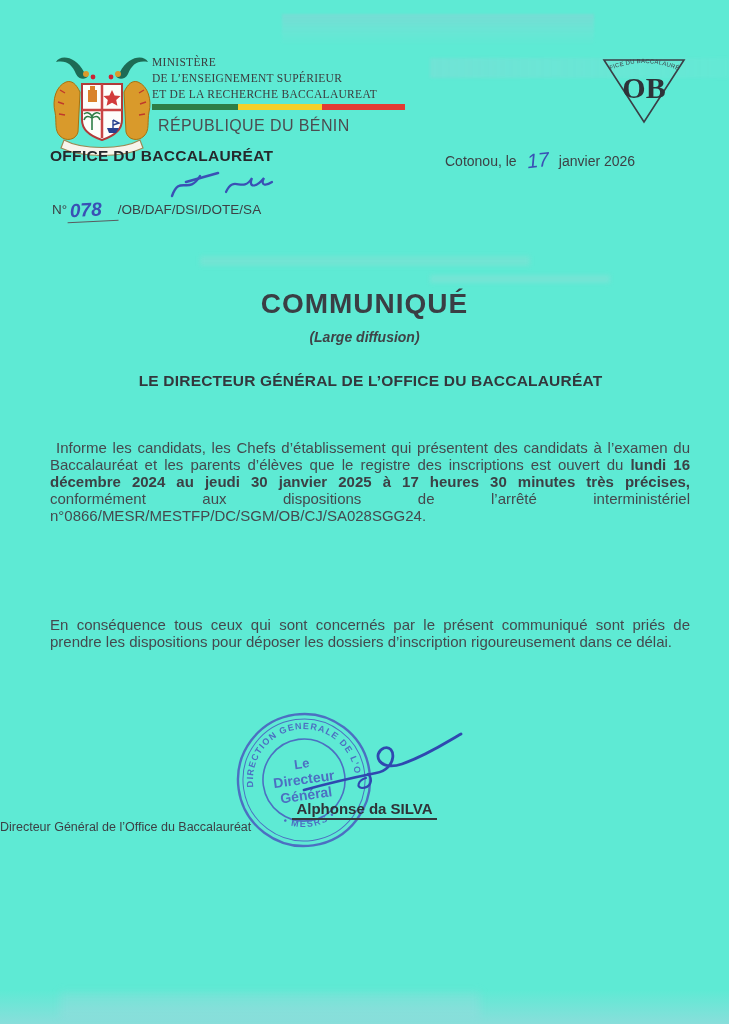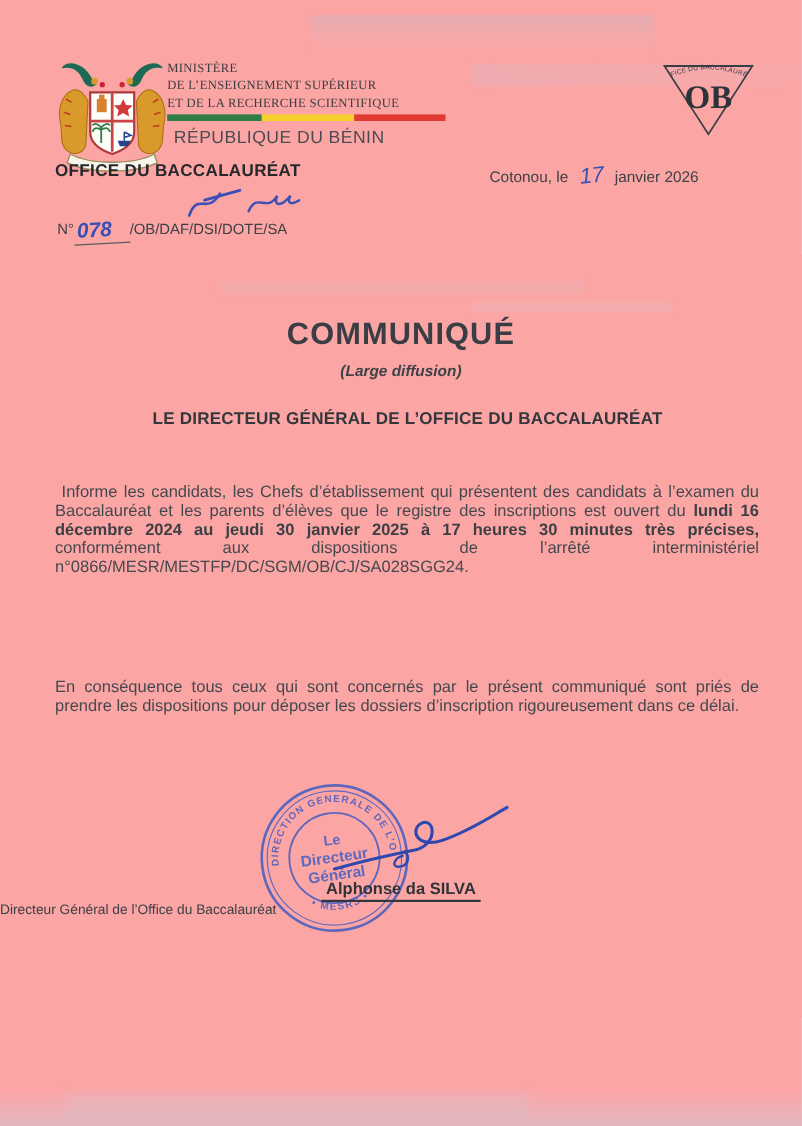--- a/index.html
+++ b/index.html
@@ -1,18 +1,18 @@
 <!DOCTYPE html>
 <html><head>
 <meta charset="utf-8">
 <style>
   html,body{margin:0;padding:0;background:#e8e8e8;}
   .page{
     position:relative;width:729px;height:1024px;margin:0 auto;
-    background:#fca5a5;overflow:hidden;
+    background:#5eead4;overflow:hidden;
     font-family:"Liberation Sans", sans-serif;color:#3f4347;
   }
   .abs{position:absolute;}
 
   
   .artifact{pointer-events:none;}
   .streak-top{left:282px;top:14px;width:312px;height:32px;
     background:linear-gradient(180deg,rgba(175,192,214,.30),rgba(190,205,224,.10) 60%,rgba(255,255,255,0));
     filter:blur(1px);}
   .streak-right{left:430px;top:58px;width:299px;height:20px;
@@ -101,21 +101,21 @@
     <path d="M46 64 v14 M46 66 c-5 -3 -7 -1 -8 2 M46 66 c5 -3 7 -1 8 2 M46 64 c-3 -4 -6 -4 -8 -2 M46 64 c3 -4 6 -4 8 -2" stroke="#2f7d46" stroke-width="1.6" fill="none"></path>
     <path d="M61 76 h12 l-3 5 h-7 Z" fill="#27418f"></path>
     <path d="M67 76 v-8 M67 68 l6 3 -6 2" stroke="#27418f" stroke-width="1.4" fill="none"></path>
 
     <path d="M18 88 C36 98 76 98 94 88 L97 96 C76 106 36 106 15 96 Z" fill="#f7f4ec" stroke="#9a8a55" stroke-width="1.2"></path>
   </svg>
 
   <div class="abs ministry">
     <div>MINISTÈRE</div>
     <div>DE L’ENSEIGNEMENT SUPÉRIEUR</div>
-    <div>ET DE LA RECHERCHE SCIENTIFIQUE</div>
+    <div>ET DE LA RECHERCHE BACCALAUREAT</div>
   </div>
 
   <div class="abs flagbar">
     <div class="flag-green"></div>
     <div class="flag-yellow"></div>
     <div class="flag-red"></div>
   </div>
 
   <div class="abs republique">RÉPUBLIQUE DU BÉNIN</div>
 

